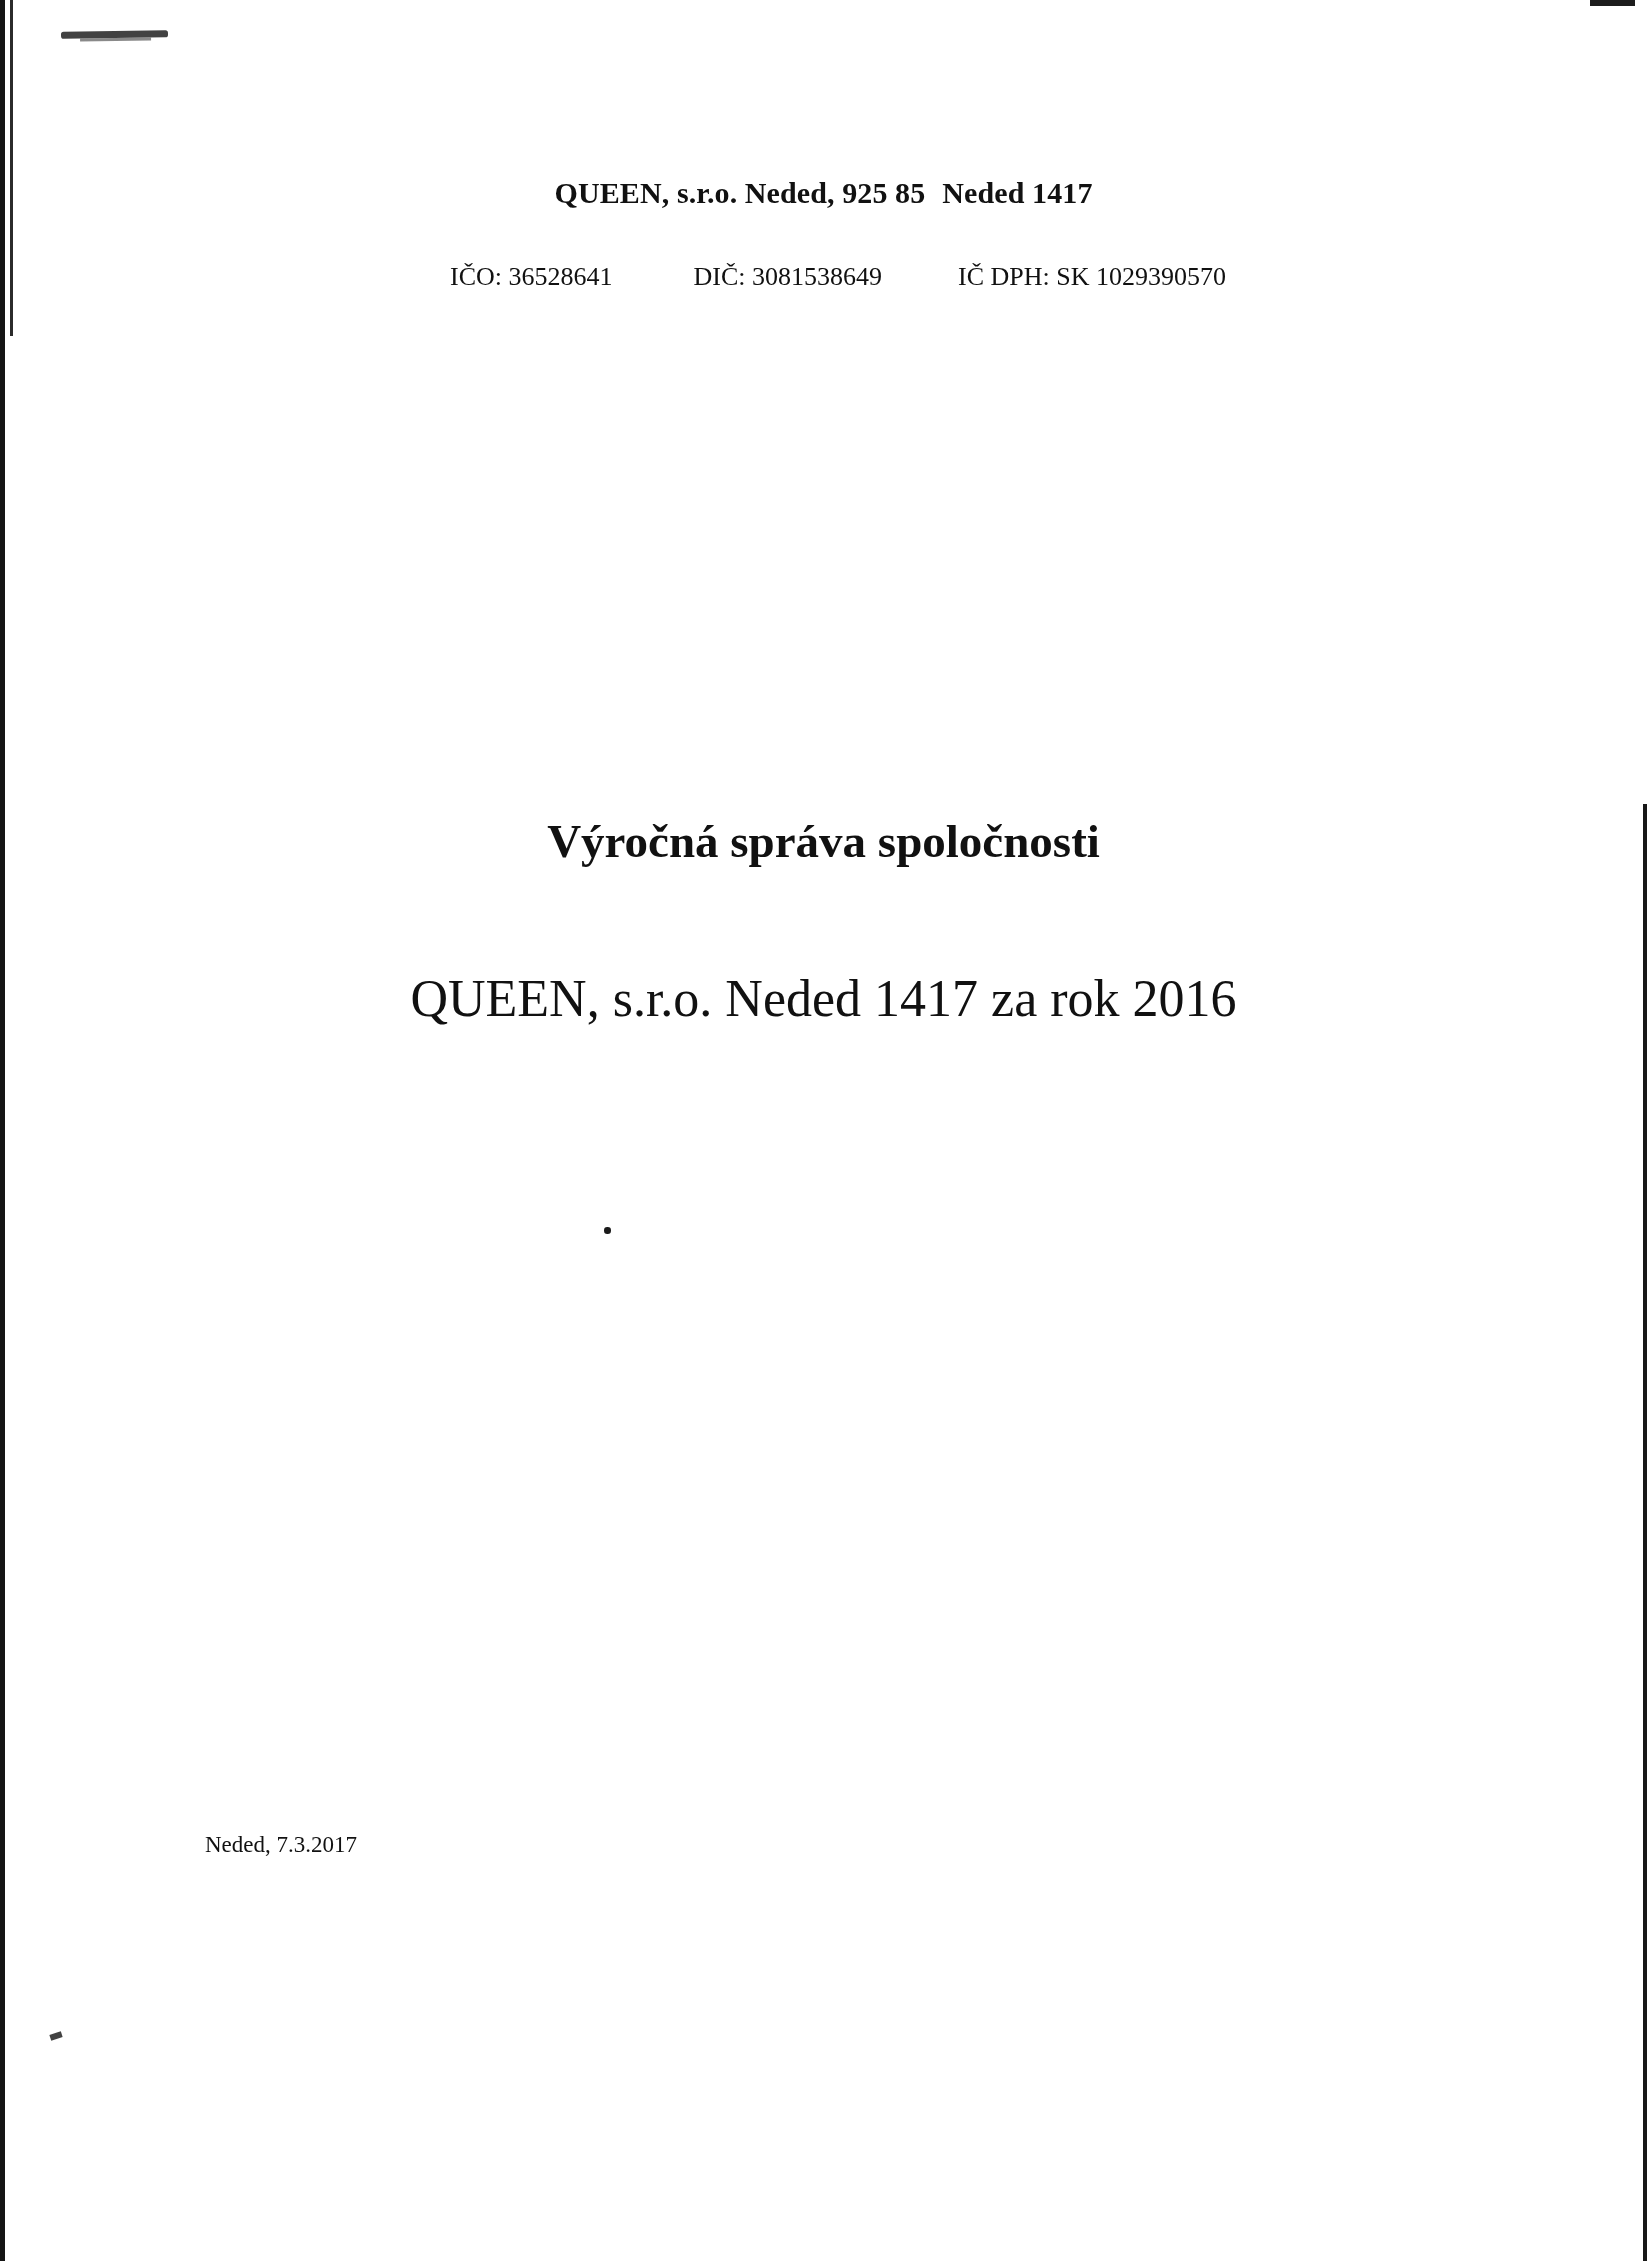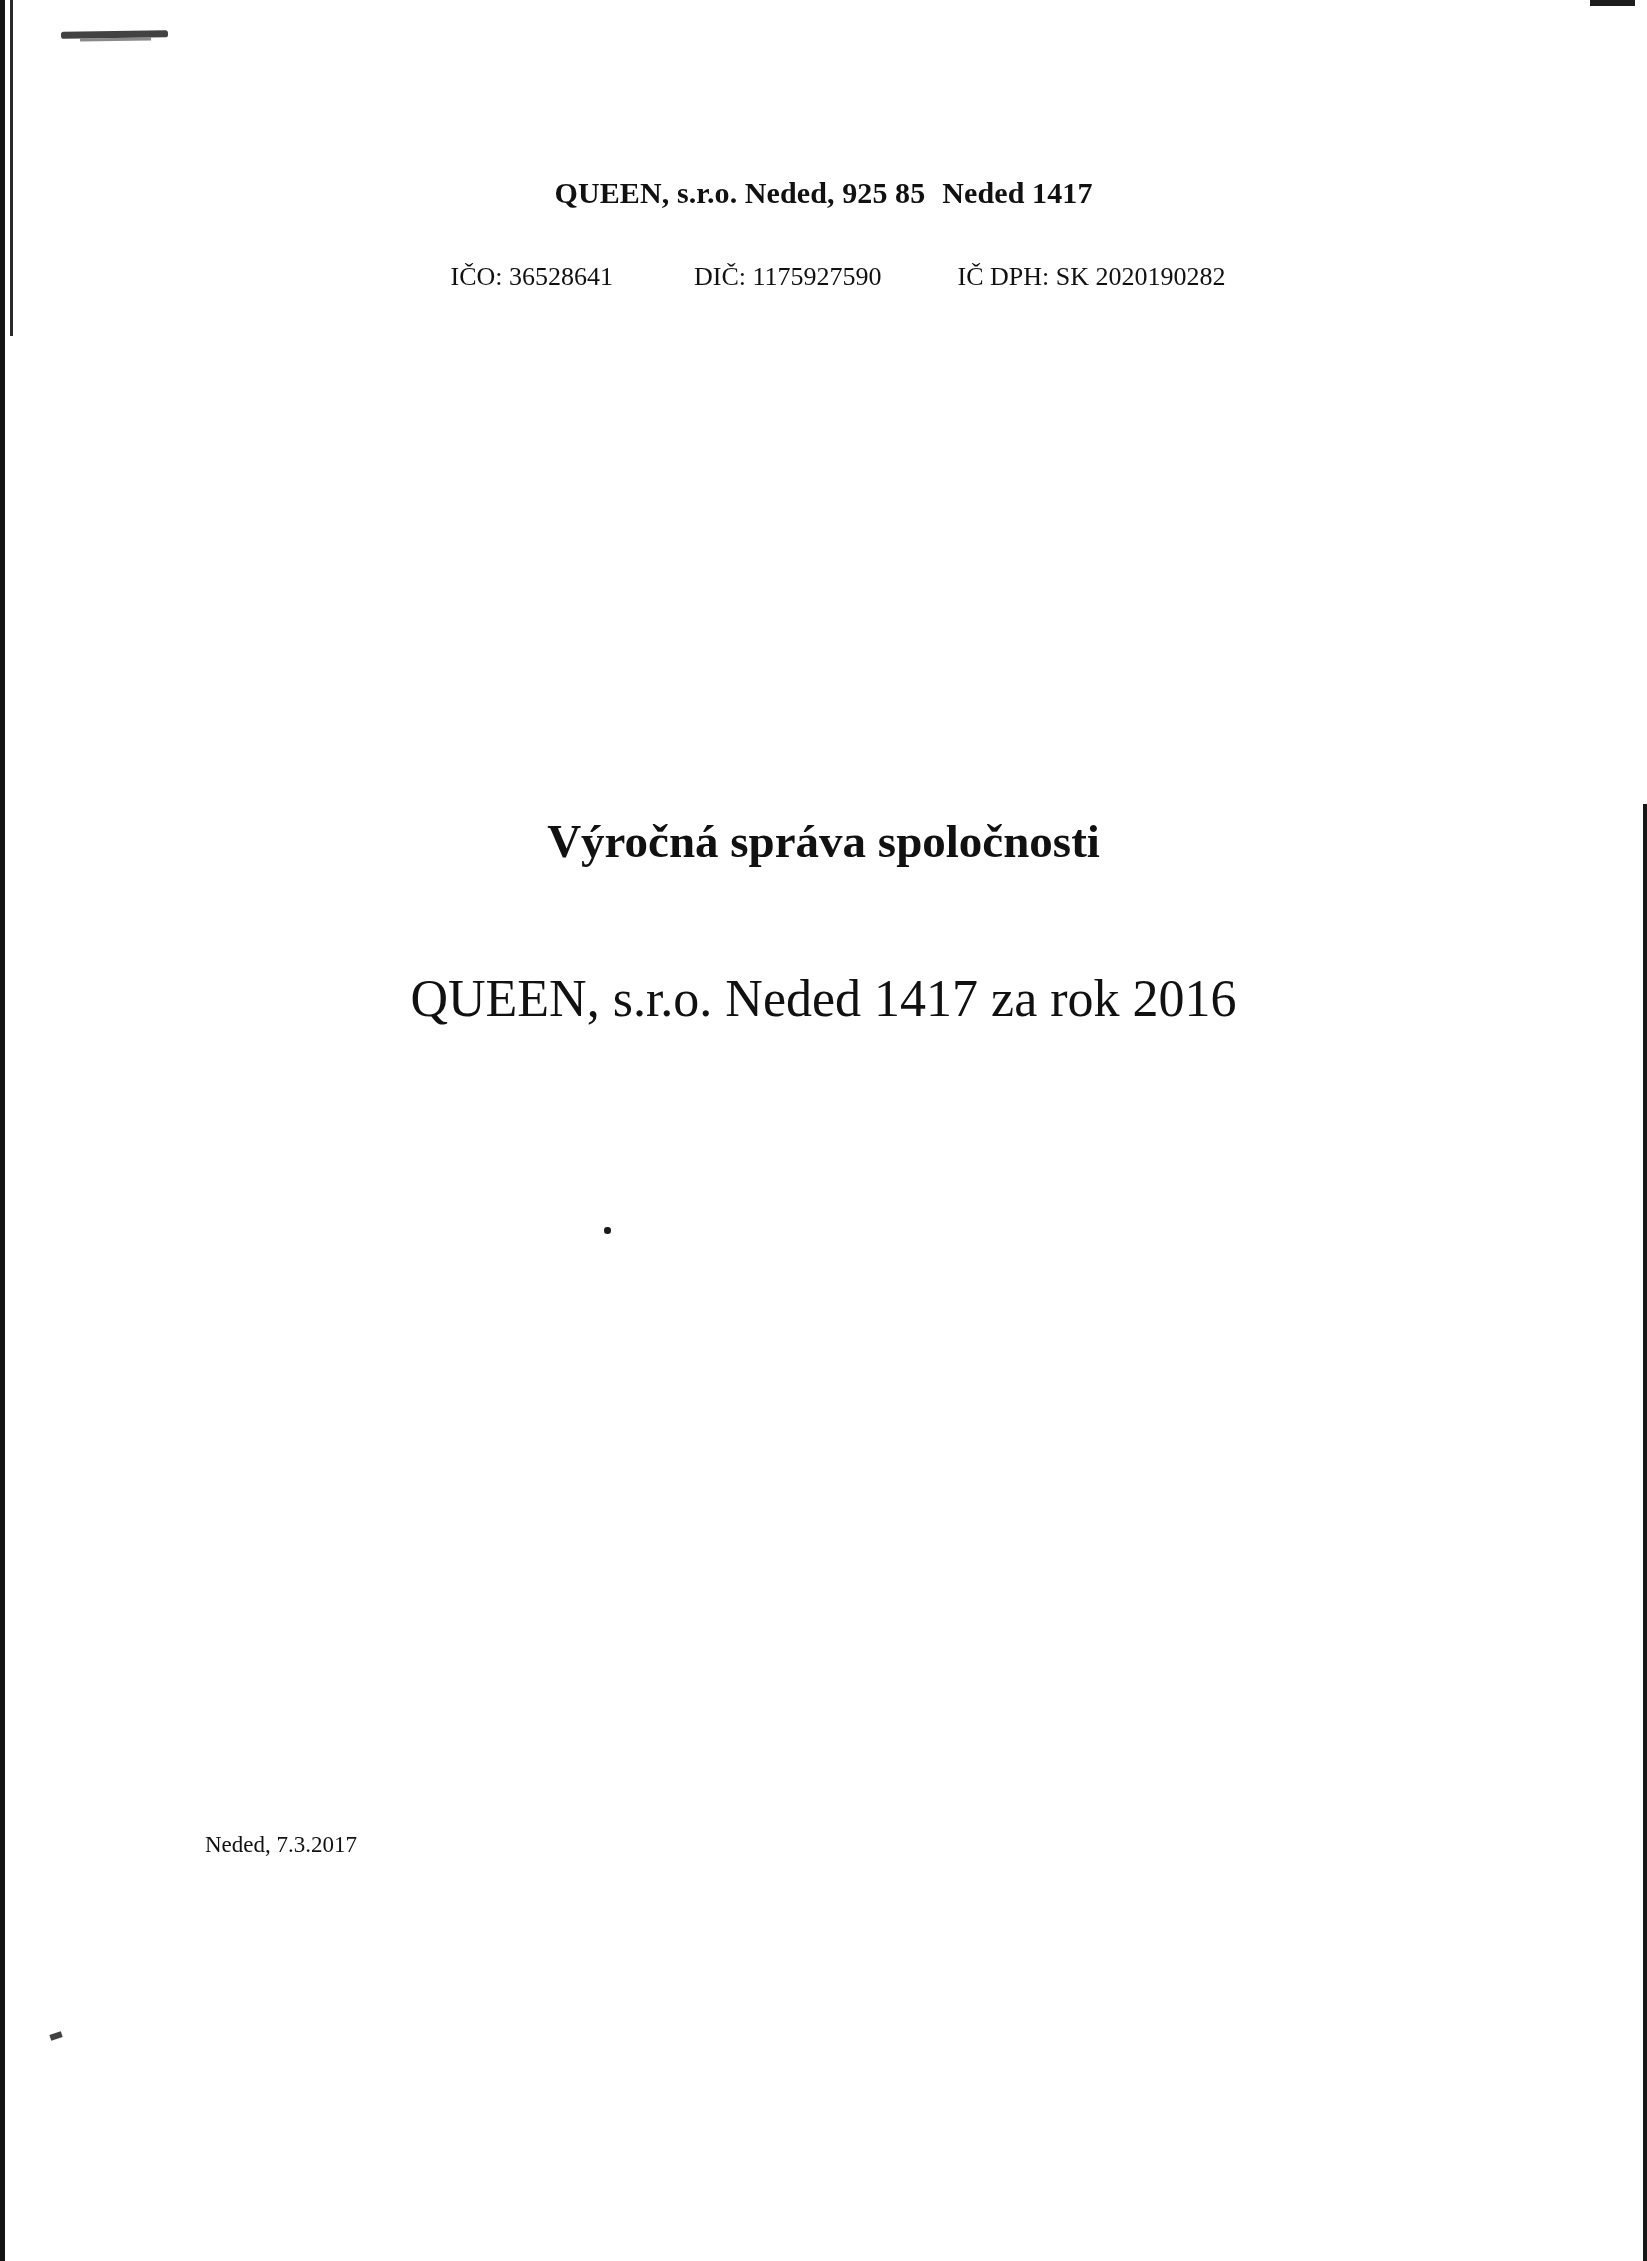--- a/index.html
+++ b/index.html
@@ -162,21 +162,21 @@
 <div class="scan-smudge-top-left"></div>
 <div class="scan-dot-bottom-left"></div>
 
 <div class="doc">
 
   <div class="company-line">
     <span>QUEEN, s.r.o. Neded, 925 85</span><span class="gap-wide"></span><span>Neded 1417</span>
   </div>
 
   <div class="ids-line">
-    <span class="seg">IČO: 36528641</span><span class="spacer-a"></span><span class="seg">DIČ: 1175927590</span><span class="spacer-b"></span><span class="seg">IČ DPH: SK 2020190282</span>
+    <span class="seg">IČO: 36528641</span><span class="spacer-a"></span><span class="seg">DIČ: 3081538649</span><span class="spacer-b"></span><span class="seg">IČ DPH: SK 1029390570</span>
   </div>
 
   <div class="title-line-1">Výročná správa spoločnosti</div>
   <div class="title-line-2">QUEEN, s.r.o. Neded 1417 za rok 2016</div>
 
   <div class="mid-dot"></div>
 
   <div class="place-date">Neded, 7.3.2017</div>
 
 </div>

